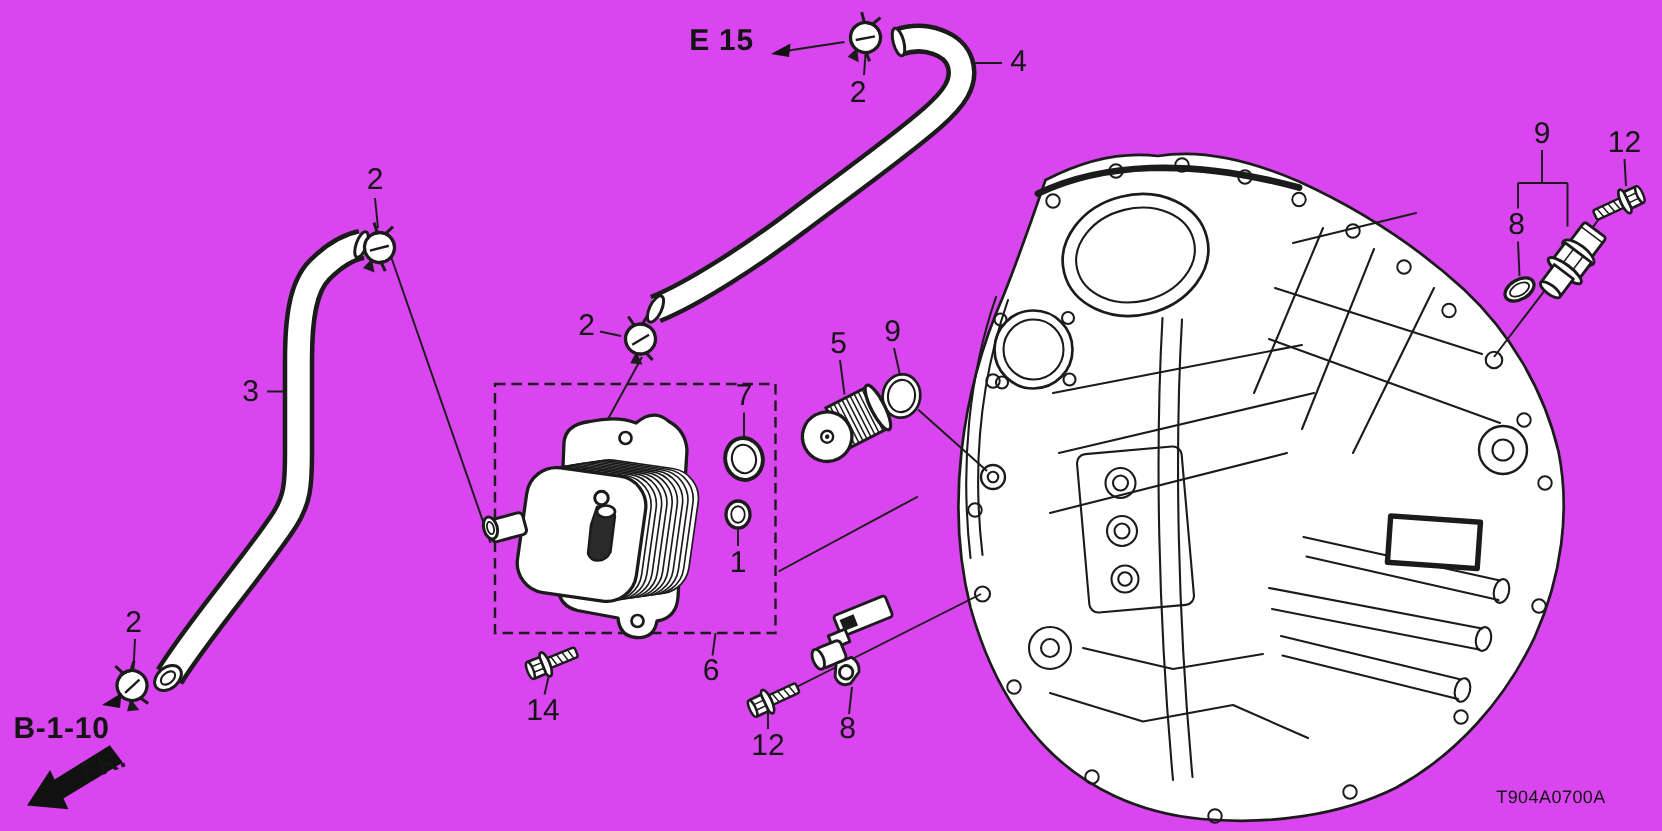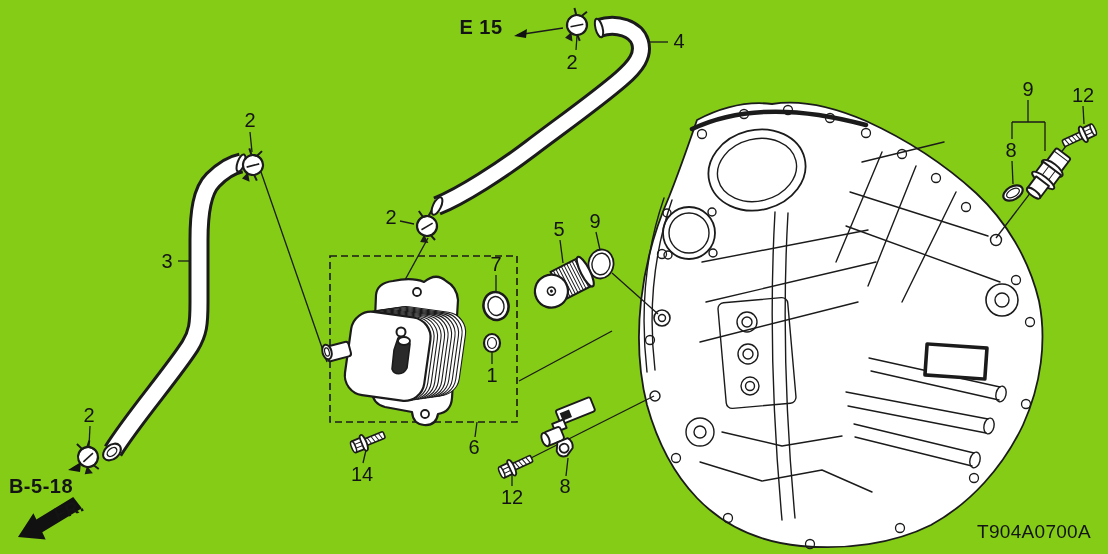--- a/index.html
+++ b/index.html
@@ -1,23 +1,23 @@
 <!DOCTYPE html>
 <html><head>
 <meta charset="utf-8">
 <style>
   html,body{margin:0;padding:0;background:#fff;}
-  .canvas{position:relative;width:1108px;height:554px;background:#84cc16;overflow:hidden;
+  .canvas{position:relative;width:1108px;height:554px;background:#d946ef;overflow:hidden;
           font-family:"Liberation Sans", sans-serif;color:#111;}
   .canvas svg{position:absolute;left:0;top:0;}
   .lbl{position:absolute;transform:translate(-50%,-50%);font-size:20px;line-height:1;
        white-space:nowrap;color:#141414;}
   .ref{font-weight:bold;font-size:20px;letter-spacing:.5px;}
   .fr{font-weight:bold;font-size:18px;transform:translate(-50%,-50%) rotate(-21deg);letter-spacing:.5px;}
-  .code{font-size:19px;letter-spacing:.3px;}
+  .code{font-size:12px;letter-spacing:.3px;}
 </style>
 </head>
 <body>
 
 <div class="canvas">
 
 <svg width="1108" height="554" viewBox="0 0 1108 554">
   <defs>
     <g id="clamp">
       <path d="M-4,8 L-9,15 L-1,17 Z" fill="#1b1b1b" stroke="none"></path>
@@ -240,21 +240,21 @@
   <use href="#clamp" transform="translate(427,226) rotate(-8)"></use>
 
   <polygon points="514,36 527,29 526,38" fill="#111"></polygon>
   <polygon points="68,470 81,462 80,472" fill="#111"></polygon>
   <g transform="translate(18,537) rotate(-25)">
     <polygon points="0,0 24,-15 24,-8 67,-13 70,1 24,6 24,14" fill="#111"></polygon>
   </g>
 </svg>
 
 <div class="lbl ref" style="left:481px;top:27px">E 15</div>
-<div class="lbl ref" style="left:41px;top:486px">B-5-18</div>
+<div class="lbl ref" style="left:41px;top:486px">B-1-10</div>
 <div class="lbl fr" style="left:69px;top:510px">FR.</div>
 <div class="lbl code" style="left:1034px;top:531px">T904A0700A</div>
 
 <div class="lbl" style="left:572px;top:62px">2</div>
 <div class="lbl" style="left:679px;top:41px">4</div>
 <div class="lbl" style="left:250px;top:120px">2</div>
 <div class="lbl" style="left:167px;top:261px">3</div>
 <div class="lbl" style="left:391px;top:217px">2</div>
 <div class="lbl" style="left:89px;top:415px">2</div>
 <div class="lbl" style="left:559px;top:229px">5</div>

